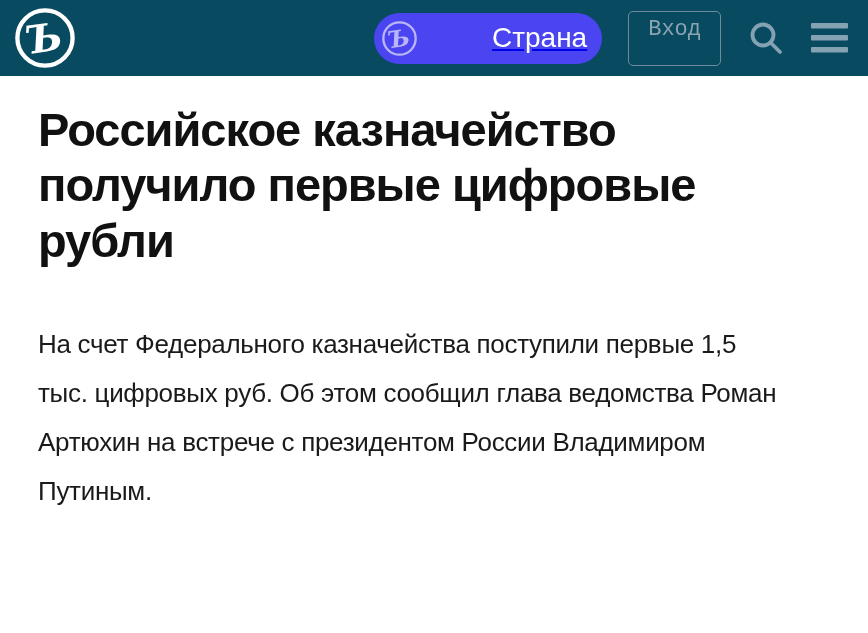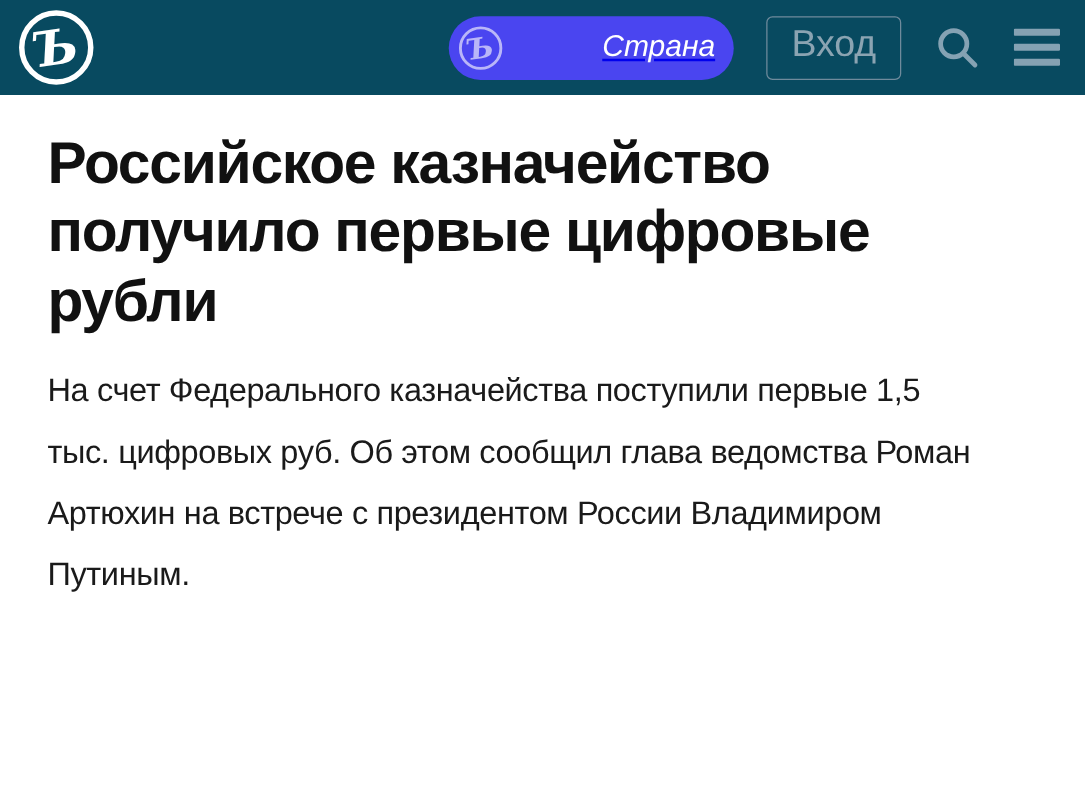--- a/index.html
+++ b/index.html
@@ -26,39 +26,38 @@
   .logo svg{display:block;width:100%;height:100%;}
   .header-right{display:flex;align-items:center;gap:26px;}
   .pill{
     height:51px;min-width:228px;background:var(--pill_bg);
     border-radius:26px;display:flex;align-items:center;
     padding:0 15px 0 7px;cursor:pointer;border:none;
   }
   .pill-logo{width:37px;height:37px;flex:0 0 auto;}
   .pill-logo svg{display:block;width:100%;height:100%;}
   .pill-label{
-    margin-left:auto;color:var(--pill_fg);font-size:24px;line-height:1;
+    margin-left:auto;color:var(--pill_fg);font-size:28px;line-height:1;
     padding-left:26px;
-    font-style:italic;
   }
   .login-btn{
     background:transparent;border:1.5px solid var(--login_border);
-    border-radius:5px;color:var(--login_text);font-size:30px;
-    padding:7px 19px 12px;cursor:pointer;line-height:1;
-    font-family:Liberation Sans, sans-serif;
+    border-radius:5px;color:var(--login_text);font-size:22px;
+    padding:7px 19px 24px;cursor:pointer;line-height:1;
+    font-family:Liberation Mono, monospace;
   }
   .icon-btn{
     background:transparent;border:none;cursor:pointer;
     display:flex;align-items:center;justify-content:center;padding:0;
   }
   .icon-btn svg{display:block;}
   .main{padding:26px 48px 0 38px;}
   .article-title{
     color:var(--title_color);font-weight:700;font-size:47px;line-height:1.18;
-    letter-spacing:-1px;max-width:690px;margin-bottom:20px;
+    letter-spacing:-1px;max-width:690px;margin-bottom:52px;
   }
   .article-body{
     color:var(--body_color);font-size:26px;line-height:1.88;
     letter-spacing:-0.3px;max-width:740px;
   }
 </style>
 </head>
 <body>
 
 <header class="header">

